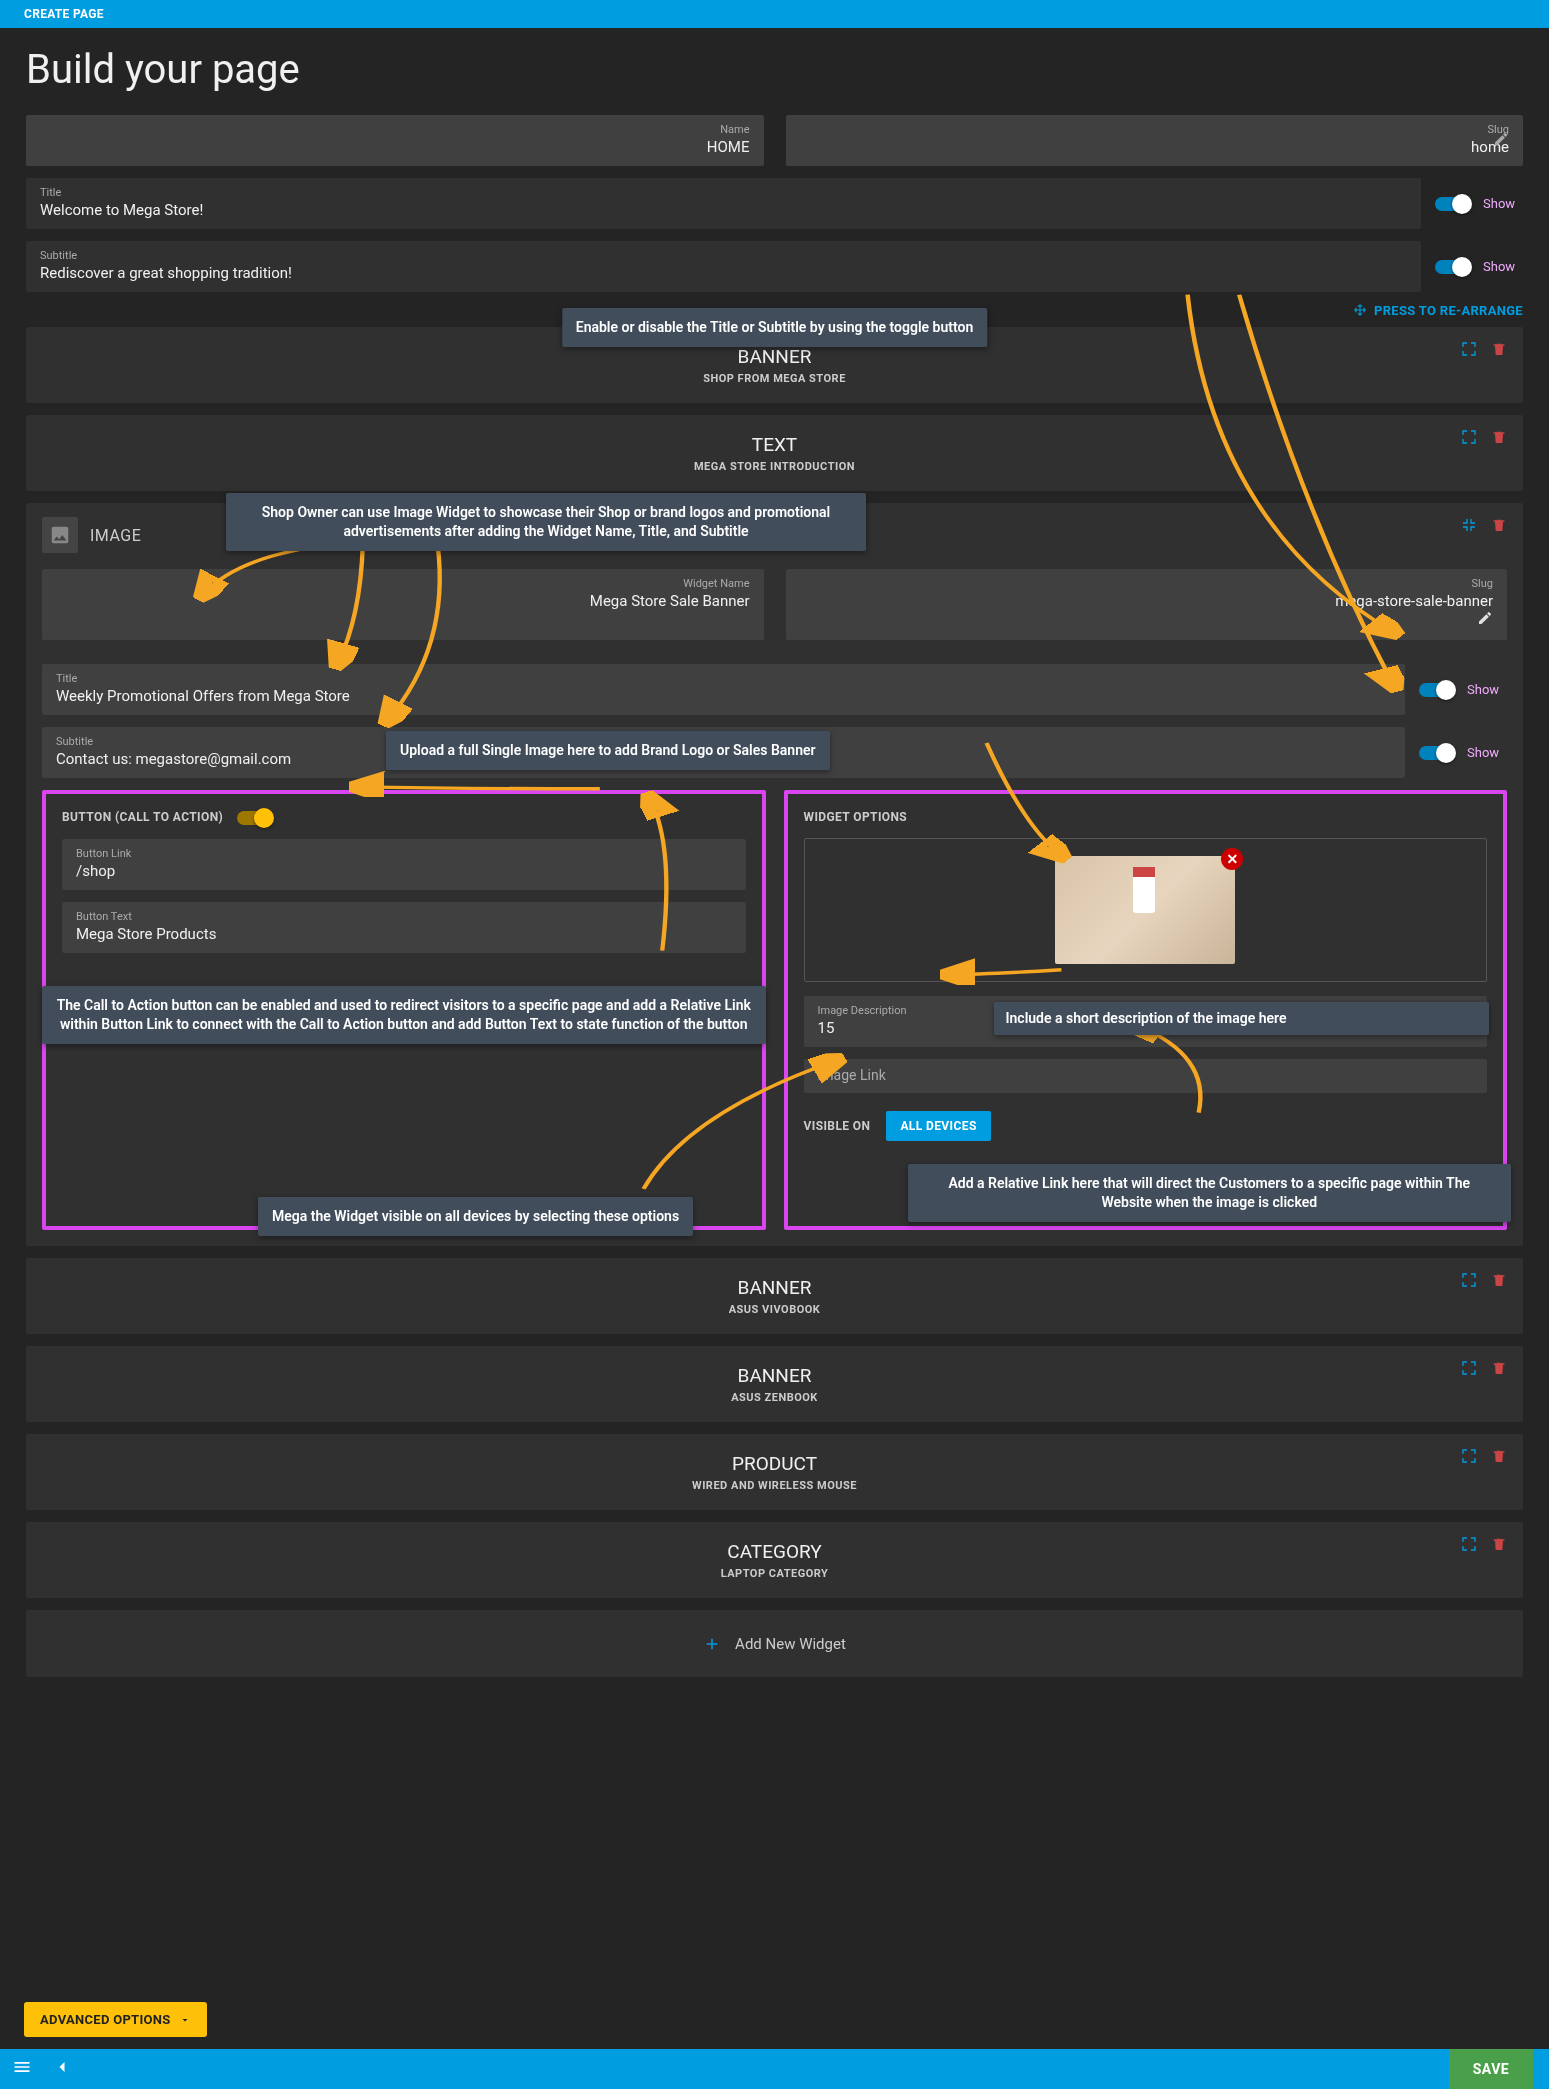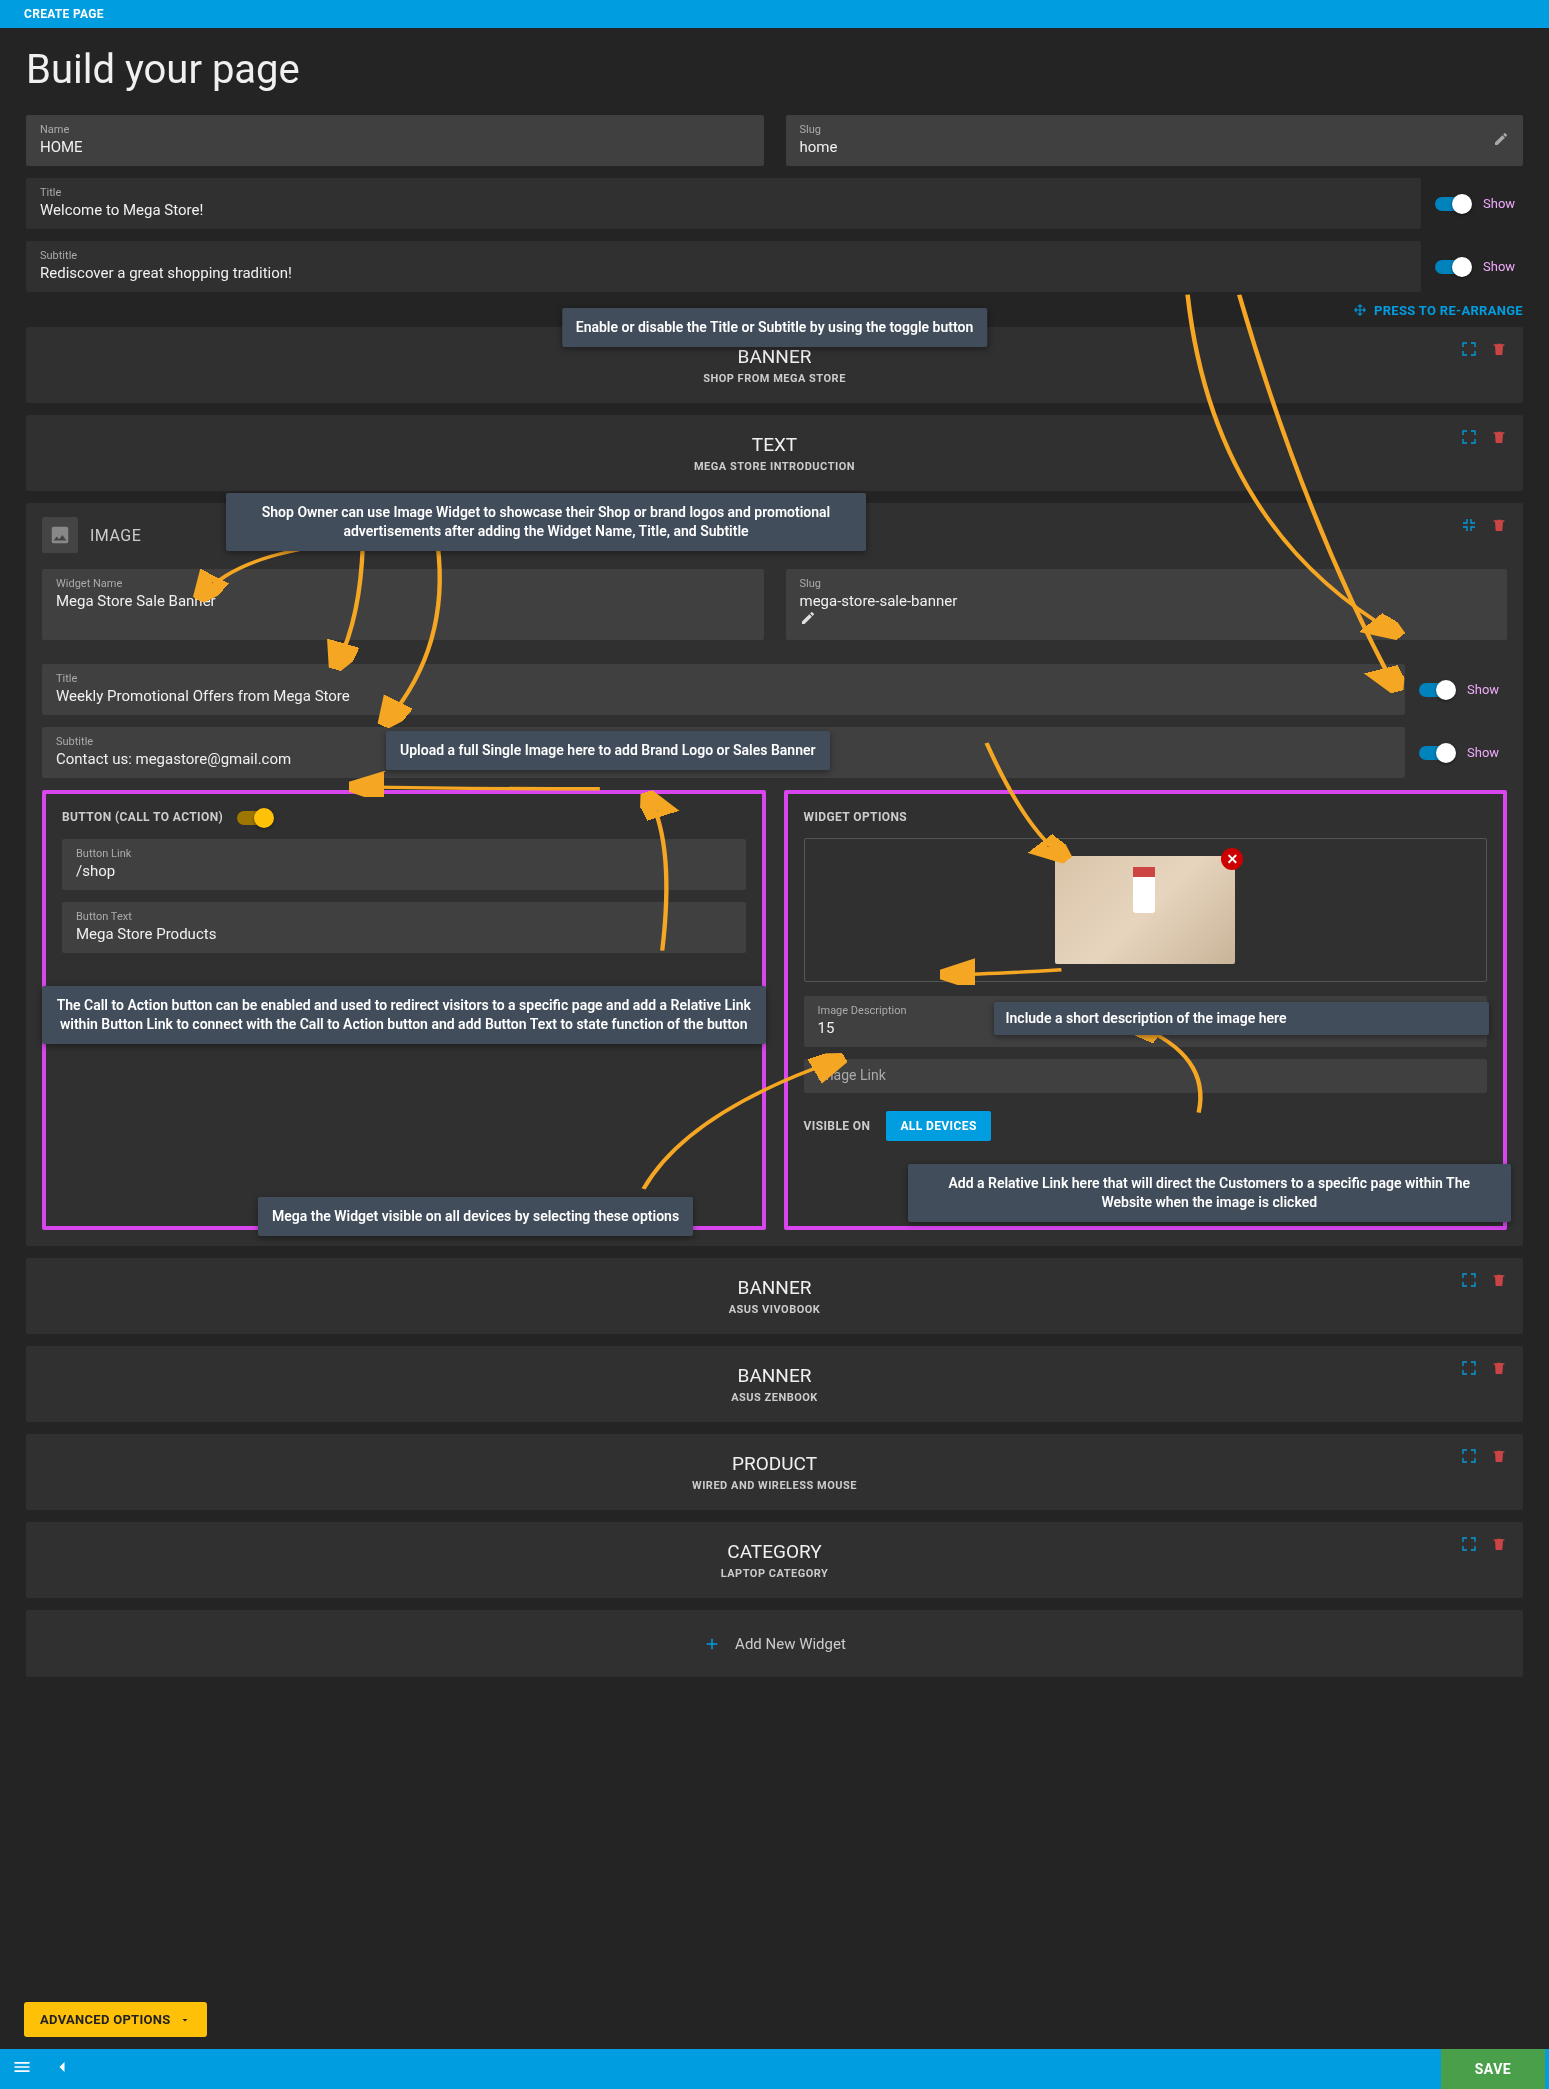--- a/index.html
+++ b/index.html
@@ -4,21 +4,21 @@
 <style>
 * { box-sizing: border-box; margin: 0; padding: 0; font-family: -apple-system, BlinkMacSystemFont, "Segoe UI", Roboto, Arial, sans-serif; }
 body { background: #242424; color: #e0e0e0; padding-bottom: 60px; }
 
 .top-bar { background: #009de0; height: 28px; display: flex; align-items: center; padding: 0 24px; }
 .top-bar span { color: #fff; font-size: 12px; font-weight: 700; letter-spacing: .3px; }
 
 .page { padding: 18px 26px 40px; }
 h1 { font-size: 40px; font-weight: 400; color: #f0f0f0; margin-bottom: 22px; }
 
-.row { display: flex; gap: 22px; margin-bottom: 12px; }
+.row { display: flex; gap: 22px; margin-bottom: 12px; text-align: right; }
 .row > * { flex: 1; }
 
 .field { background: #404040; border-radius: 2px; padding: 8px 14px 10px; position: relative; }
 .field.dark { background: #303030; }
 .field-label { font-size: 11px; color: #aaa; display: block; margin-bottom: 2px; }
 .field-value { font-size: 15px; color: #f0f0f0; display: block; }
 .field .edit-icon { position: absolute; right: 14px; top: 50%; transform: translateY(-50%); color: #aaa; }
 
 .toggle-row { display: flex; align-items: center; gap: 14px; }
 .toggle-row .field { flex: 1; }
@@ -63,21 +63,21 @@
 .vis-btn { background: #009de0; color: #fff; font-size: 12px; font-weight: 700; padding: 8px 14px; border: none; border-radius: 2px; letter-spacing: .4px; cursor:pointer; }
 
 .add-widget { background: #303030; border-radius: 2px; text-align: center; padding: 24px; margin-top: 12px; cursor:pointer; }
 .add-widget span { color: #ccc; font-size: 15px; }
 .add-widget svg { vertical-align: -4px; margin-right: 10px; }
 
 .adv-opts { position: fixed; left: 24px; bottom: 52px; background: #ffc107; color: #222; font-size: 13px; font-weight: 700; padding: 10px 16px; border-radius: 3px; cursor:pointer; display:flex;align-items:center;gap:8px; letter-spacing:.3px; }
 
 .bottom-bar { position: fixed; bottom: 0; left: 0; right: 0; height: 40px; background: #009de0; display: flex; align-items: center; padding: 0 12px; }
 .bb-icon { color: #fff; margin-right: 20px; cursor:pointer; }
-.save-btn { position: absolute; right: 4px; top: 0; bottom: 0; width: 104px; background: #4aa04a; color: #fff; border: none; font-size: 14px; font-weight: 700; cursor:pointer; letter-spacing:.5px; }
+.save-btn { position: absolute; right: 16px; top: 0; bottom: 0; width: 84px; background: #4aa04a; color: #fff; border: none; font-size: 14px; font-weight: 700; cursor:pointer; letter-spacing:.5px; }
 
 
 .callout { position: absolute; background: #424d5b; color: #fff; font-size: 14px; font-weight: 600; padding: 10px 14px; border-radius: 2px; max-width: 640px; z-index: 50; box-shadow: 0 2px 6px rgba(0,0,0,.4); line-height:1.35; }
 svg.anno { position: absolute; z-index: 40; pointer-events: none; }
 .anno path { stroke: #f5a623; stroke-width: 3.5; fill: none; }
 .arrowhead { fill: #f5a623; }
 
 .pencil-svg { width:16px; height:16px; }
 </style>
 </head>

